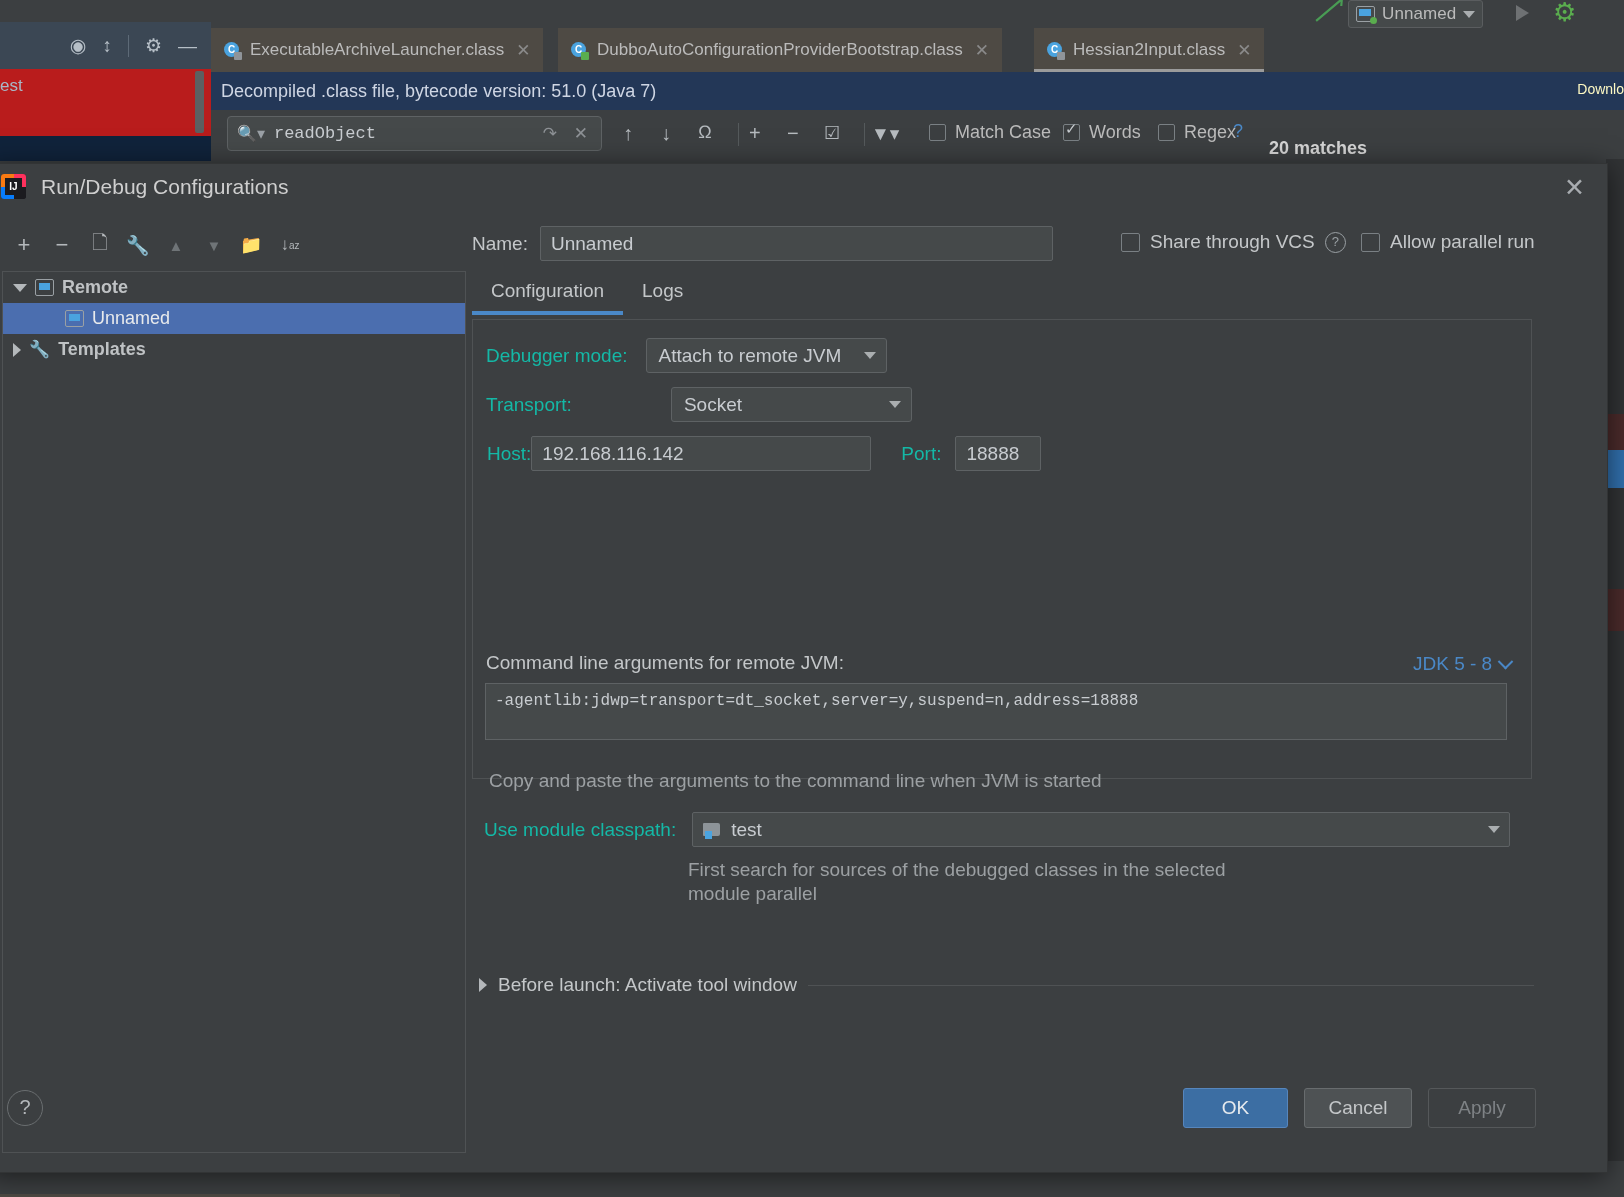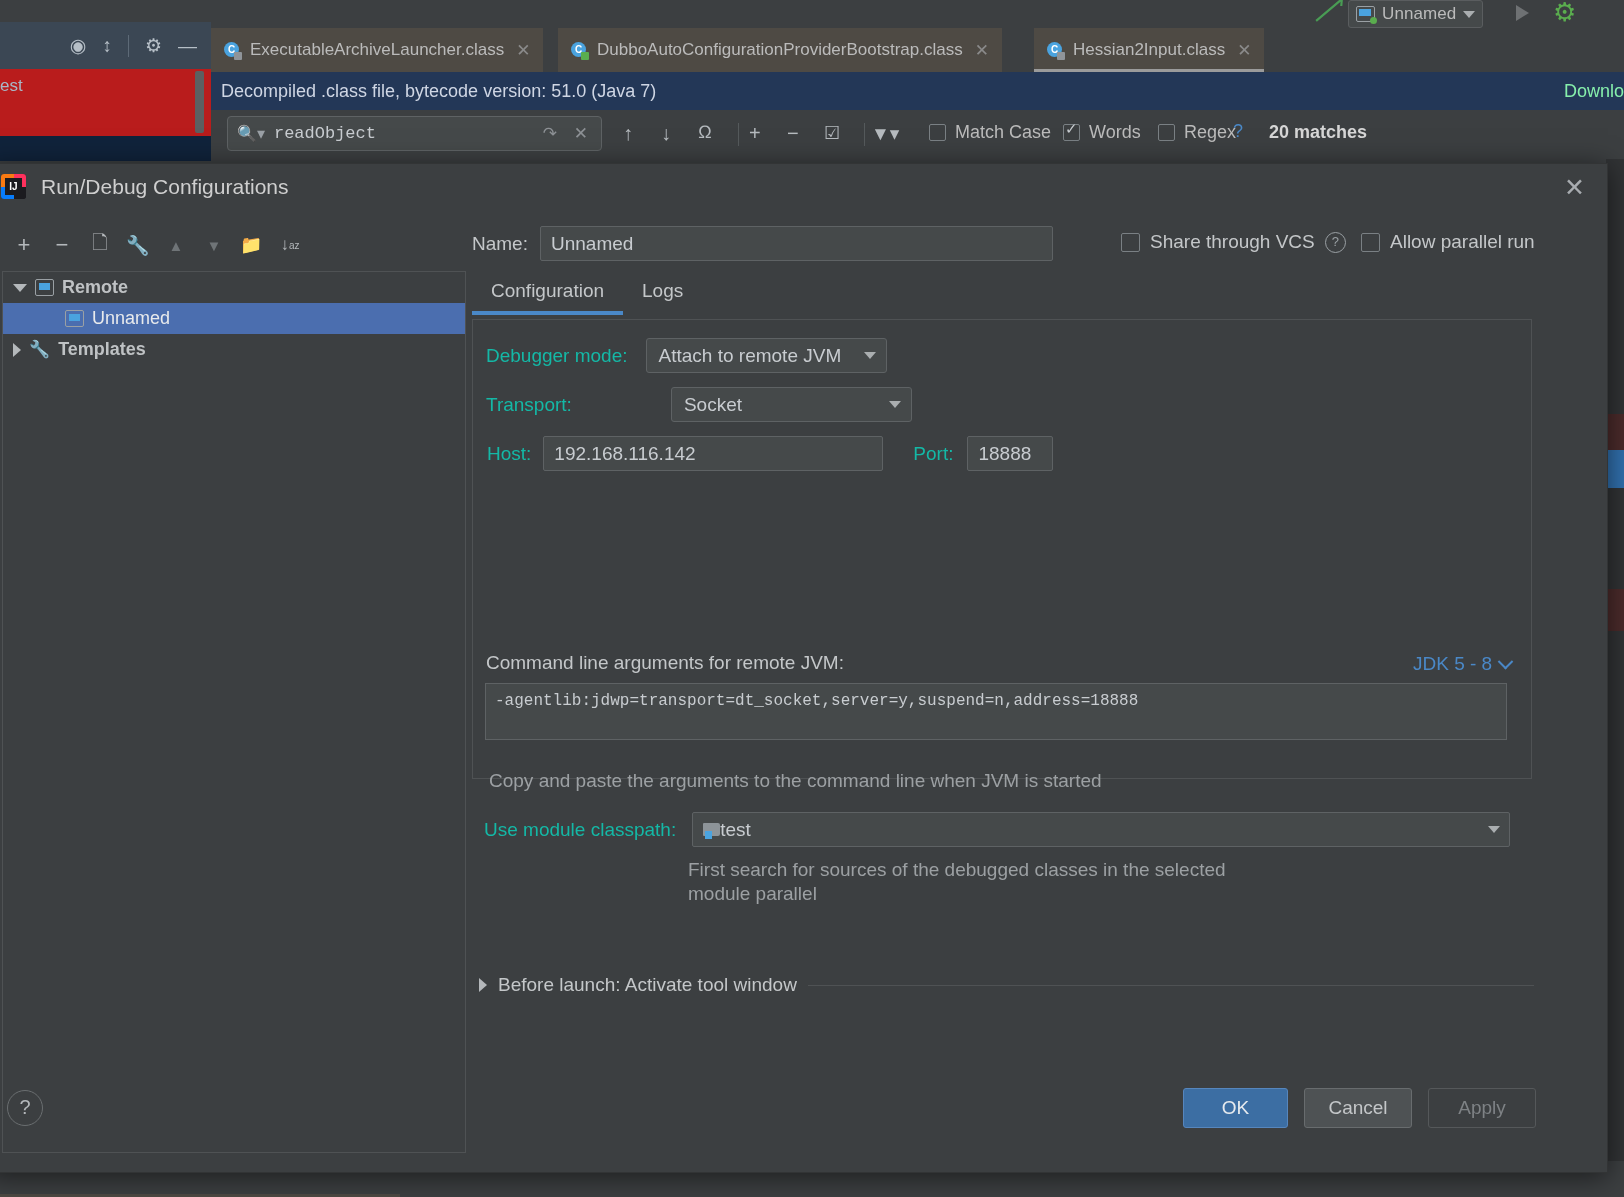--- a/index.html
+++ b/index.html
@@ -73,21 +73,21 @@
   .cls-icon .lock { position: absolute; right: -1px; bottom: -1px; width: 8px; height: 8px;
      background: #8f9499; border-radius: 1px; }
   .cls-icon.green .lock { background: #5aad4e; }
 
   
   .banner {
     position: absolute; left: 211px; top: 72px; width: 1413px; height: 38px;
     background: #233757; color: #cfd6e4; font-size: 18px;
     display: flex; align-items: center; padding-left: 10px; box-sizing: border-box;
   }
-  .banner .dl { position: absolute; right: 0px; top: 9px; color: #86efac; font-size: 18px; }
+  .banner .dl { position: absolute; right: 0px; top: 9px; color: #fef9c3; font-size: 14px; }
 
   
   .findbar { position: absolute; left: 211px; top: 110px; width: 1413px; height: 49px;
      background: #3c3f41; }
   .find-input {
     position: absolute; left: 16px; top: 6px; width: 375px; height: 35px;
     background: #45494a; border: 1px solid #5e6264; border-radius: 4px;
     display: flex; align-items: center; box-sizing: border-box;
   }
   .find-input .qico { color: #9aa0a6; font-size: 16px; margin-left: 9px; }
@@ -96,21 +96,21 @@
   .find-input .r1 { position: absolute; right: 44px; color: #8d9195; font-size: 17px; }
   .find-input .r2 { position: absolute; right: 13px; color: #8d9195; font-size: 17px; }
   .fb-ic { position: absolute; color: #b6bbbf; font-size: 20px; top: 12px; }
   .fb-sep { position: absolute; top: 13px; width: 1px; height: 23px; background: #555a5c; }
   .cbx { width: 15px; height: 15px; border: 1px solid #7a8084; border-radius: 2px;
      background: #3c3f41; display: inline-block; position: relative; }
   .cbx.on::after { content: "✓"; position: absolute; left: 1px; top: -5px;
      color: #c8ccd0; font-size: 15px; }
   .fb-opt { position: absolute; top: 12px; display: flex; align-items: center; gap: 9px;
      color: #bbbbbb; font-size: 18px; }
-  .matches { position: absolute; top: 12px; left: 1058px; color: #d6d6d6; font-size: 18px; font-weight: bold; }
+  .matches { position: absolute; top: 28px; left: 1058px; color: #d6d6d6; font-size: 18px; font-weight: bold; }
   .qmark { position: absolute; top: 11px; left: 1022px; color: #4a88c7; font-size: 18px; }
 
   
   .marker-strip { position: absolute; right: 0; top: 159px; width: 18px; bottom: 36px;
      background: #313335; }
   .mk { position: absolute; right: 0; width: 18px; }
 
   .bottom-strip { position: absolute; left: 0; bottom: 0; width: 1624px; height: 36px;
      background: #3c3f41; }
   .bottom-tab { position: absolute; left: 0; bottom: 0; width: 400px; height: 3px; background: #4e4a44; }
@@ -408,37 +408,37 @@
     <div class="frow" style="left:497px;top:223px;">
       <span class="flabel">Transport:</span>
       <span class="combo" style="width:241px;margin-left:99px;">
         <span class="cv">Socket</span>
         <span class="tri-down"></span>
       </span>
     </div>
 
     <div class="frow" style="left:498px;top:272px;">
       <span class="flabel">Host:</span>
-      <span class="tfield" style="width:340px;margin-left:12px;">192.168.116.142</span>
+      <span class="tfield" style="width:340px;margin-left:0;">192.168.116.142</span>
       <span class="flabel" style="margin-left:30px;">Port:</span>
       <span class="tfield" style="width:86px;margin-left:14px;">18888</span>
     </div>
 
     <span class="args-label">Command line arguments for remote JVM:</span>
     <span class="jdk-label">
       <span>JDK 5 - 8</span>
       <span class="chev"></span>
     </span>
     <div class="args-box">-agentlib:jdwp=transport=dt_socket,server=y,suspend=n,address=18888</div>
     <span class="hint" style="left:500px;top:604px;">Copy and paste the arguments to the command line when JVM is started</span>
 
     <div class="mod-row">
       <span class="flabel">Use module classpath:</span>
       <span class="mod-combo" style="margin-left:4px;">
-        <span style="display:flex;align-items:center;">
+        <span style="display:flex;align-items:center;gap:11px;">
           <span class="mod-ico">
               <span class="f1"></span>
               <span class="f2"></span>
             </span>
           <span>test</span>
         </span>
         <span class="tri-down"></span>
       </span>
     </div>
     <span class="hint" style="left:699px;top:693px;width:700px;">First search for sources of the debugged classes in the selected</span>

